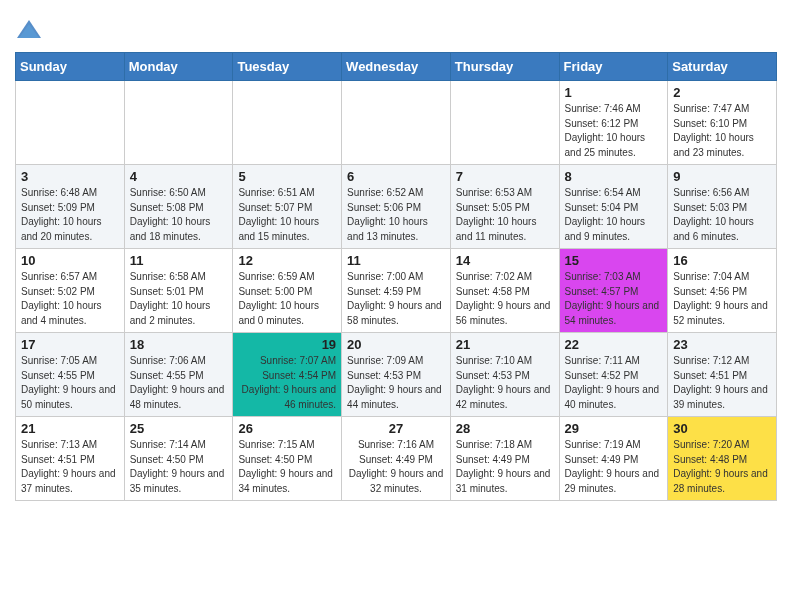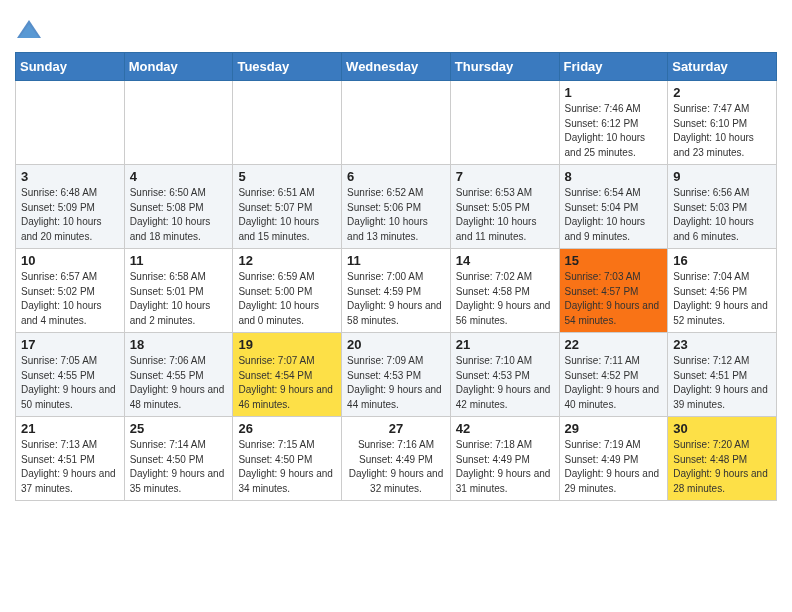--- a/index.html
+++ b/index.html
@@ -228,21 +228,21 @@
             <div class="day-info" style="white-space: pre-line;">Sunrise: 7:00 AM
 Sunset: 4:59 PM
 Daylight: 9 hours and 58 minutes.</div>
           </td>
           <td style="background: rgb(255, 255, 255);">
             <span class="day-num">14</span>
             <div class="day-info" style="white-space: pre-line;">Sunrise: 7:02 AM
 Sunset: 4:58 PM
 Daylight: 9 hours and 56 minutes.</div>
           </td>
-          <td style="background: #f97316; margin-left: 8px;">
+          <td style="background: #d946ef; margin-left: 8px;">
             <span class="day-num">15</span>
             <div class="day-info" style="white-space: pre-line;">Sunrise: 7:03 AM
 Sunset: 4:57 PM
 Daylight: 9 hours and 54 minutes.</div>
           </td>
           <td style="background: rgb(255, 255, 255);">
             <span class="day-num">16</span>
             <div class="day-info" style="white-space: pre-line;">Sunrise: 7:04 AM
 Sunset: 4:56 PM
 Daylight: 9 hours and 52 minutes.</div>
@@ -254,21 +254,21 @@
             <div class="day-info" style="white-space: pre-line;">Sunrise: 7:05 AM
 Sunset: 4:55 PM
 Daylight: 9 hours and 50 minutes.</div>
           </td>
           <td style="background: rgb(242, 245, 248);">
             <span class="day-num">18</span>
             <div class="day-info" style="white-space: pre-line;">Sunrise: 7:06 AM
 Sunset: 4:55 PM
 Daylight: 9 hours and 48 minutes.</div>
           </td>
-          <td style="background: #fde047;">
+          <td style="background: #14b8a6; text-align: right;">
             <span class="day-num">19</span>
             <div class="day-info" style="white-space: pre-line;">Sunrise: 7:07 AM
 Sunset: 4:54 PM
 Daylight: 9 hours and 46 minutes.</div>
           </td>
           <td style="background: rgb(242, 245, 248);">
             <span class="day-num">20</span>
             <div class="day-info" style="white-space: pre-line;">Sunrise: 7:09 AM
 Sunset: 4:53 PM
 Daylight: 9 hours and 44 minutes.</div>
@@ -311,21 +311,21 @@
 Sunset: 4:50 PM
 Daylight: 9 hours and 34 minutes.</div>
           </td>
           <td style="background: rgb(255, 255, 255); text-align: center;">
             <span class="day-num">27</span>
             <div class="day-info" style="white-space: pre-line;">Sunrise: 7:16 AM
 Sunset: 4:49 PM
 Daylight: 9 hours and 32 minutes.</div>
           </td>
           <td style="background: rgb(255, 255, 255);">
-            <span class="day-num">42</span>
+            <span class="day-num">28</span>
             <div class="day-info" style="white-space: pre-line;">Sunrise: 7:18 AM
 Sunset: 4:49 PM
 Daylight: 9 hours and 31 minutes.</div>
           </td>
           <td style="background: rgb(255, 255, 255);">
             <span class="day-num">29</span>
             <div class="day-info" style="white-space: pre-line;">Sunrise: 7:19 AM
 Sunset: 4:49 PM
 Daylight: 9 hours and 29 minutes.</div>
           </td>

